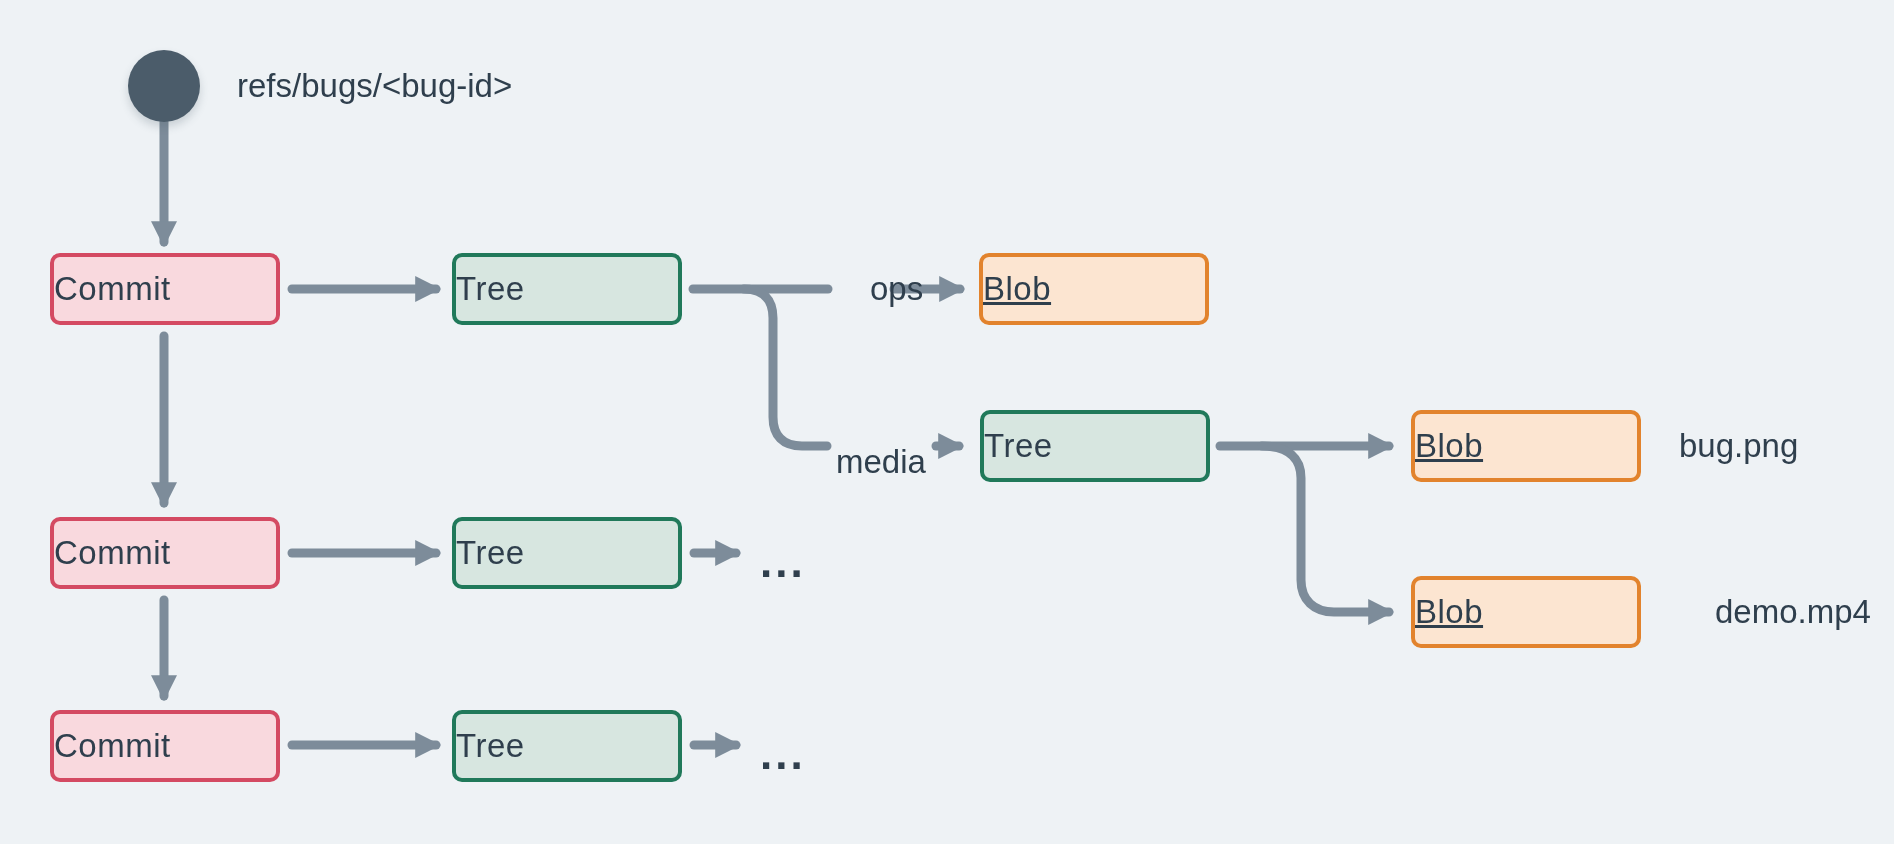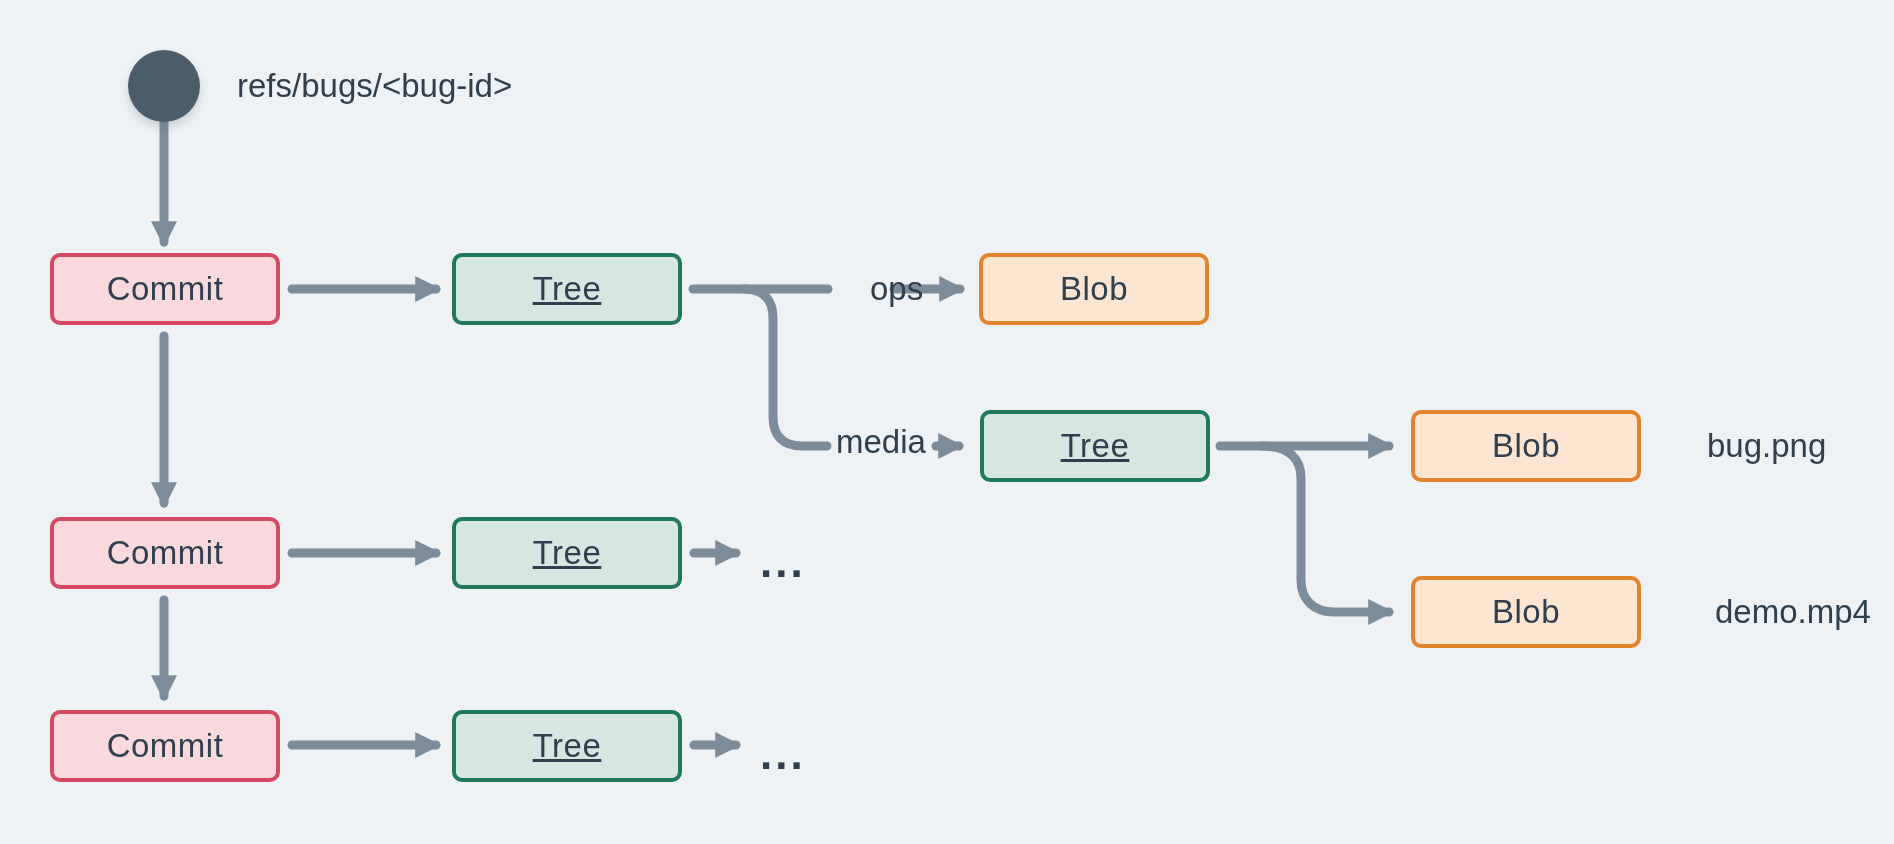--- a/index.html
+++ b/index.html
@@ -12,25 +12,25 @@
   .stage{
     position:relative;width:1894px;height:796px;background:var(--bg);
     overflow:hidden;font-family:"Liberation Sans", sans-serif;color:var(--text);border-radius:20px;
   }
   svg.edges{position:absolute;left:0;top:0;width:1894px;height:844px;}
   svg.edges path{stroke:var(--arrow);stroke-width:9;fill:none;stroke-linecap:round;}
   svg.edges .ah-fill{fill:var(--arrow);stroke:none;}
   .node{
     position:absolute;width:230px;height:72px;box-sizing:border-box;
     border:4px solid;border-radius:10px;display:flex;align-items:center;
-    justify-content:center;font-size:33px;letter-spacing:.5px;
+    justify-content:flex-start;font-size:33px;letter-spacing:.5px;
   }
   .commit{border-color:var(--commit-border);background:var(--commit-fill);}
-  .tree{border-color:var(--tree-border);background:var(--tree-fill);text-decoration:underline;}
-  .blob{border-color:var(--blob-border);background:var(--blob-fill);}
+  .tree{border-color:var(--tree-border);background:var(--tree-fill);}
+  .blob{border-color:var(--blob-border);background:var(--blob-fill);text-decoration:underline;}
   .ref-dot{
     position:absolute;left:128px;top:50px;width:72px;height:72px;border-radius:50%;
     background:var(--ref-dot);box-shadow:0 5px 8px rgba(70,85,100,.22);
   }
   .text{position:absolute;font-size:33px;line-height:40px;color:var(--text);white-space:nowrap;}
   .dots{position:absolute;width:60px;font-size:44px;font-weight:700;letter-spacing:3px;color:var(--text);line-height:44px;}
 </style>
 </head>
 <body>
 
@@ -65,28 +65,28 @@
     <span>Commit</span>
   </div>
   <div class="node tree" style="left:452px;top:253px;">
     <span>Tree</span>
   </div>
   <div class="text" style="left:870px;top:269px;">ops</div>
   <div class="node blob" style="left:979px;top:253px;">
     <span>Blob</span>
   </div>
 
-  <div class="text" style="left:836px;top:422px;">media</div>
+  <div class="text" style="left:836px;top:442px;">media</div>
   <div class="node tree" style="left:980px;top:410px;">
     <span>Tree</span>
   </div>
   <div class="node blob" style="left:1411px;top:410px;">
     <span>Blob</span>
   </div>
-  <div class="text" style="left:1679px;top:426px;margin-left:28px;">bug.png</div>
+  <div class="text" style="left:1679px;top:426px;">bug.png</div>
 
   <div class="node blob" style="left:1411px;top:576px;">
     <span>Blob</span>
   </div>
   <div class="text" style="left:1715px;top:592px;">demo.mp4</div>
 
   <div class="node commit" style="left:50px;top:517px;">
     <span>Commit</span>
   </div>
   <div class="node tree" style="left:452px;top:517px;">

